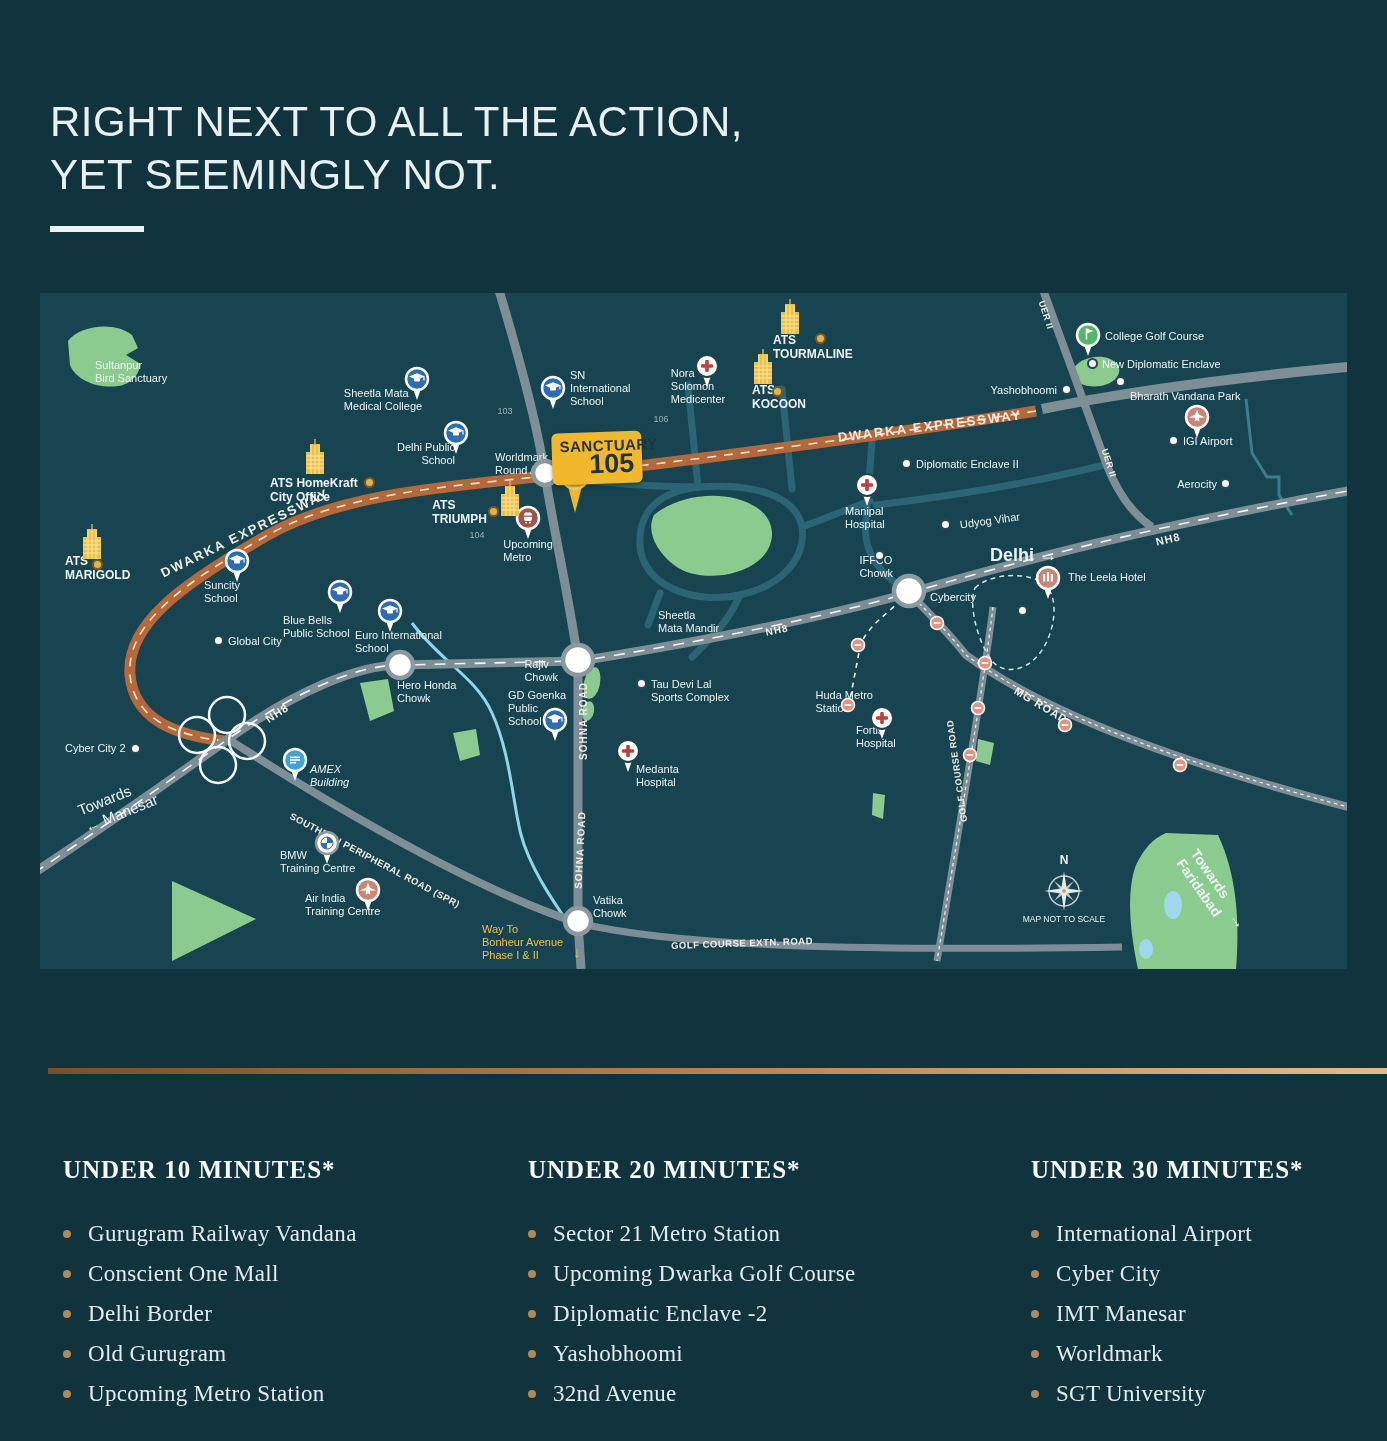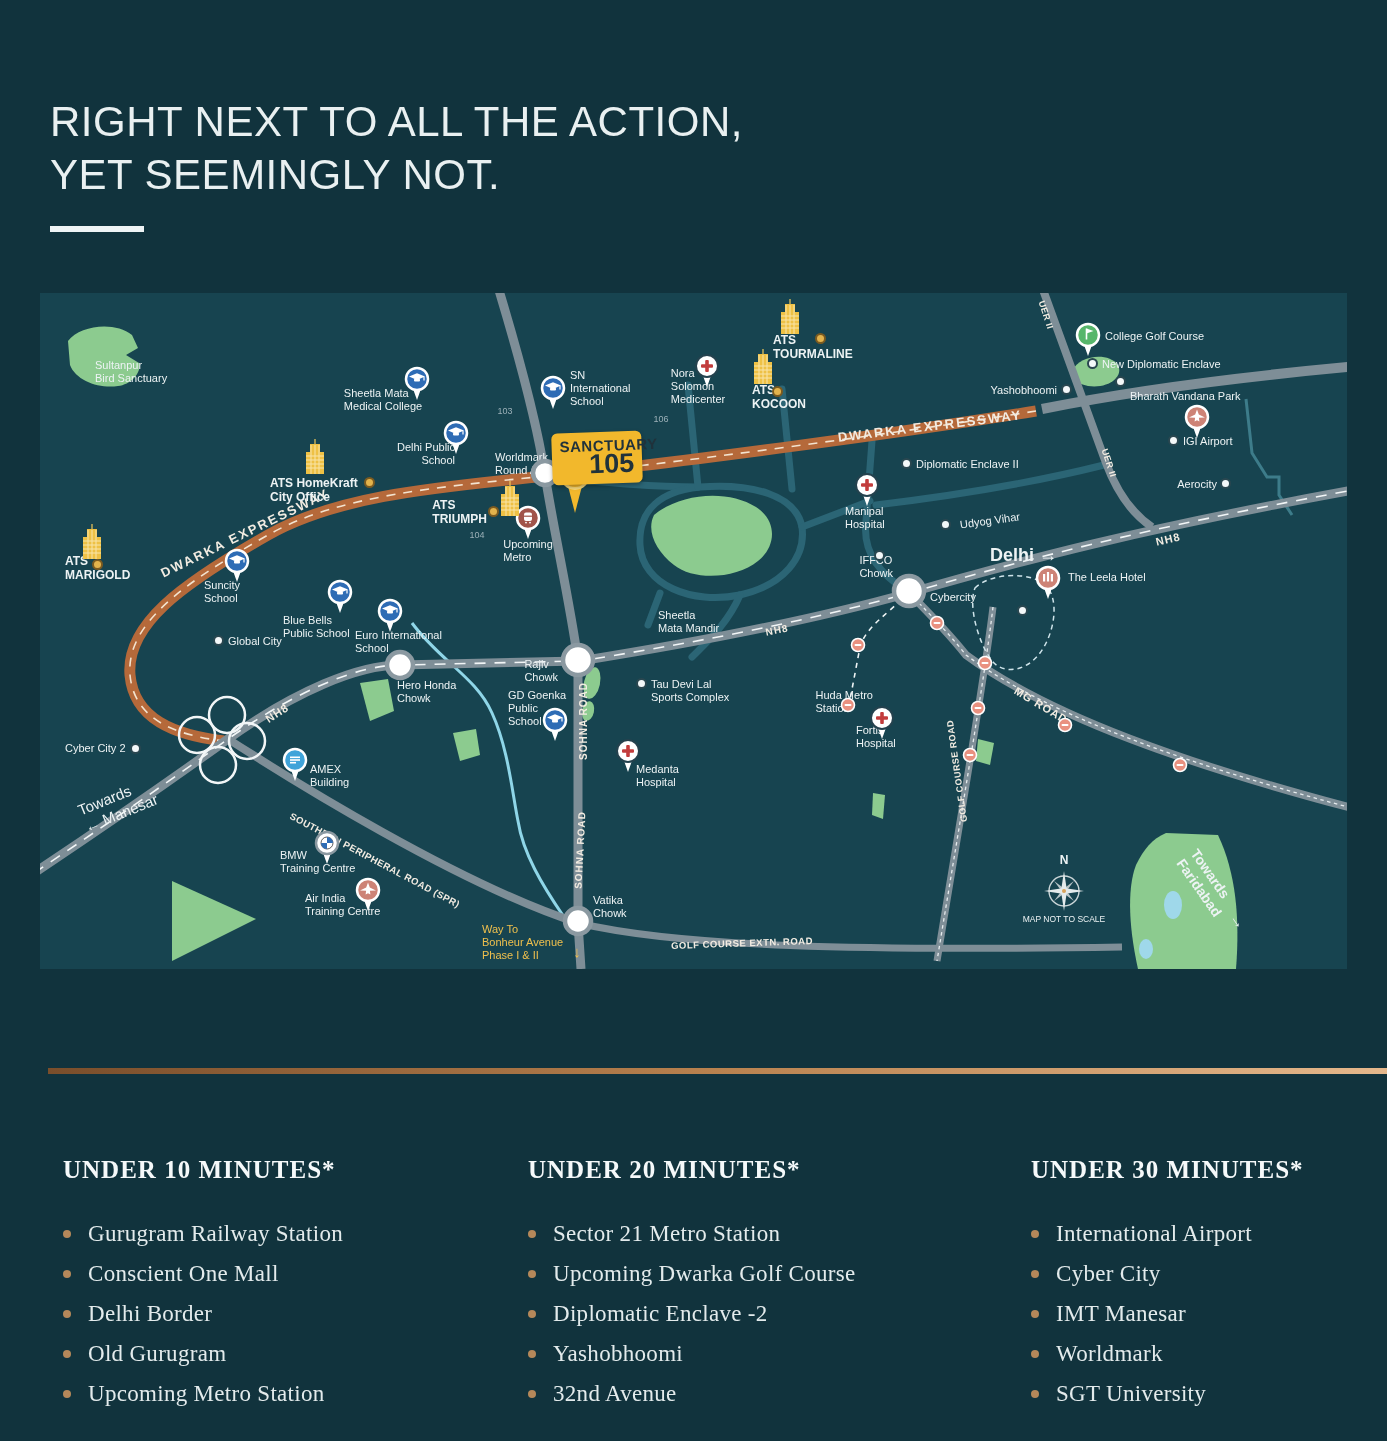--- a/index.html
+++ b/index.html
@@ -177,21 +177,21 @@
     <div class="map-label" style="left: 618px; top: 316px; transform: translate(0px, 0px);">Sheetla
 Mata Mandir</div>
     <div class="map-label" style="left: 611px; top: 385px; transform: translate(0px, 0px);">Tau Devi Lal
 Sports Complex</div>
     <div class="map-label" style="left: 468px; top: 396px; transform: translate(0px, 0px);">GD Goenka
 Public
 School</div>
     <div class="map-label" style="left: 357px; top: 386px; transform: translate(0px, 0px);">Hero Honda
 Chowk</div>
     <div class="map-label" style="left: 25px; top: 449px; transform: translate(0px, 0px);">Cyber City 2</div>
-    <div class="map-label" style="left: 270px; top: 470px; transform: translate(0px, 0px);">AMEX
+    <div class="map-label" style="left: 270px; top: 470px; transform: translate(0px, 0px); font-style: italic;">AMEX
 Building</div>
     <div class="map-label" style="left: 78px; top: 512px; font-size: 15px; transform: translate(-50%, -50%) rotate(-22deg);">Towards
 ← Manesar</div>
     <div class="map-label" style="left: 240px; top: 556px; transform: translate(0px, 0px);">BMW
 Training Centre</div>
     <div class="map-label" style="left: 265px; top: 599px; transform: translate(0px, 0px);">Air India
 Training Centre</div>
     <div class="map-label" style="left: 553px; top: 601px; transform: translate(0px, 0px);">Vatika
 Chowk</div>
     <div class="map-label" style="left: 442px; top: 630px; color: rgb(240, 192, 77); transform: translate(0px, 0px);">Way To
@@ -509,21 +509,21 @@
       </svg></div>
   </div>
 
 <div class="divider"></div>
 <div id="legend">
     <div class="legend-col" style="left: 63px;">
       <div class="legend-heading">UNDER 10 MINUTES*</div>
       <ul class="legend-list">
         <li class="legend-item">
           <span class="bullet"></span>
-          <span>Gurugram Railway Station</span>
+          <span>Gurugram Railway Vandana</span>
         </li>
         <li class="legend-item">
           <span class="bullet"></span>
           <span>Conscient One Mall</span>
         </li>
         <li class="legend-item">
           <span class="bullet"></span>
           <span>Delhi Border</span>
         </li>
         <li class="legend-item">

